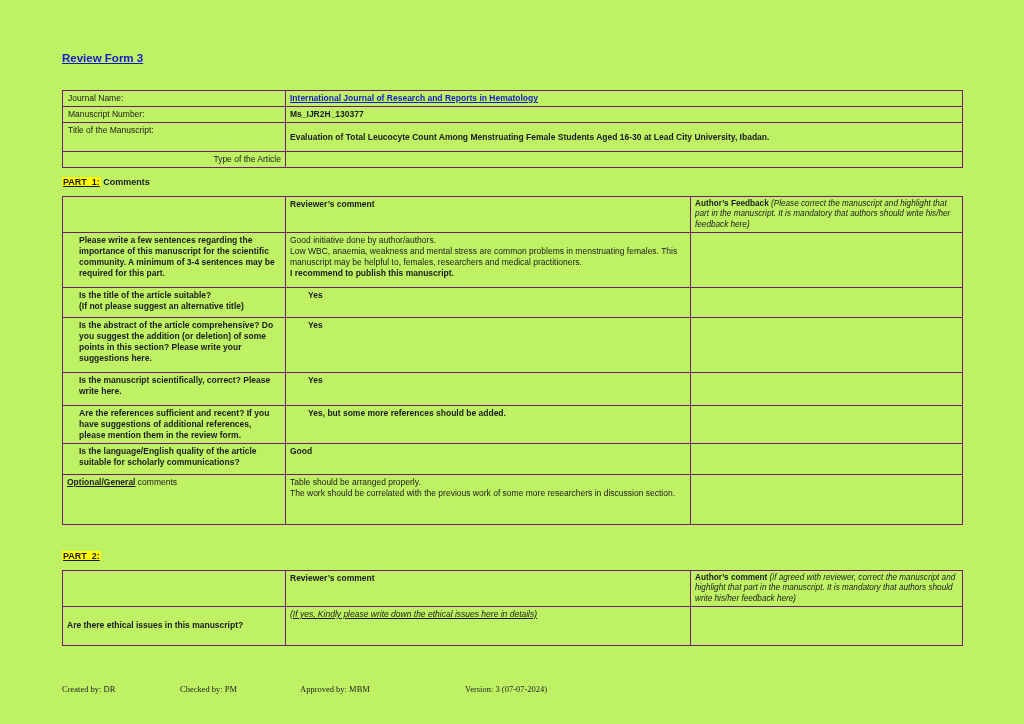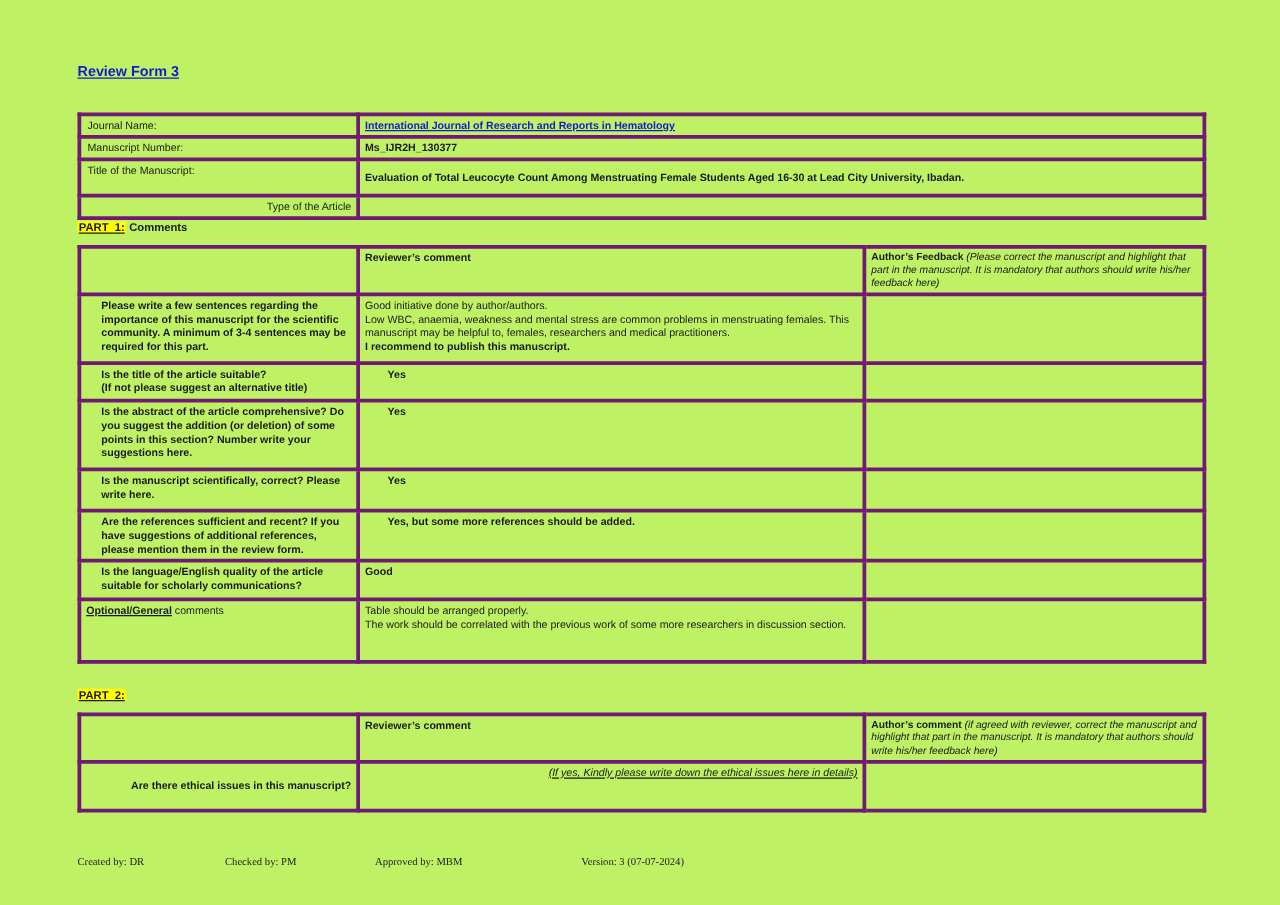--- a/index.html
+++ b/index.html
@@ -8,21 +8,21 @@
     position:relative; width:1024px; height:724px; background:#bef264;
     font-family:"Liberation Sans", sans-serif; color:#1a1a1a; overflow:hidden;
   }
   .doc-title {
     position:absolute; left:62px; top:52px;
     font-size:11.5px; font-weight:bold; color:var(--link-blue,#1818cc);
     text-decoration:underline;
   }
   table { border-collapse:collapse; table-layout:fixed; width:900px; }
   td {
-    border:3px solid #701a75; vertical-align:top;
+    border:1px solid #701a75; vertical-align:top;
     font-size:8.5px; line-height:1.3; padding:2px 4px; overflow:hidden;
     word-wrap:break-word;
   }
   .meta-table { position:absolute; left:62px; top:90px; }
   .meta-table td.mlabel { padding-left:5px; }
   .meta-table td.mvalue { font-weight:bold; }
   .meta-table tr.r1 td { height:16px; }
   .meta-table tr.r2 td { height:14px; }
   .meta-table tr.r3 td { height:29px; }
   .meta-table tr.r3 td.mvalue { vertical-align:middle; }
@@ -51,21 +51,21 @@
 
   .h-hdr td { height:32px; }
   .h-r1 td { height:55px;margin-top:40px; }
   .h-r2 td { height:30px; }
   .h-r3 td { height:55px; }
   .h-r4 td { height:33px; }
   .h-r5 td { height:36px; }
   .h-r6 td { height:31px; }
   .h-r7 td { height:50px; }
   .h2-hdr td { height:34px; }
-  .h2-r1 td { height:39px;text-align:right; }
+  .h2-r1 td { height:39px; }
 
   .footer {
     position:absolute; left:0; top:684px; width:900px; height:14px;
     font-family:"Liberation Serif", serif; font-size:8.5px; color:#222;padding-left:20px;
   }
   .footer span { position:absolute; top:0; white-space:pre; }
   .f-created  { left:62px; }
   .f-checked  { left:180px; }
   .f-approved { left:300px; }
   .f-version  { left:465px; }
@@ -132,21 +132,21 @@
       <tr class="h-r2">
         <td class="qcell">
           <div>Is the title of the article suitable?</div>
           <div>(If not please suggest an alternative title)</div>
         </td>
         <td class="a-indent bold">Yes</td>
         <td></td>
       </tr>
 
       <tr class="h-r3">
-        <td class="qcell">Is the abstract of the article comprehensive? Do you suggest the addition (or deletion) of some points in this section? Number write your suggestions here.</td>
+        <td class="qcell">Is the abstract of the article comprehensive? Do you suggest the addition (or deletion) of some points in this section? Please write your suggestions here.</td>
         <td class="a-indent bold">Yes</td>
         <td></td>
       </tr>
 
       <tr class="h-r4">
         <td class="qcell">Is the manuscript scientifically, correct? Please write here.</td>
         <td class="a-indent bold">Yes</td>
         <td></td>
       </tr>
 

